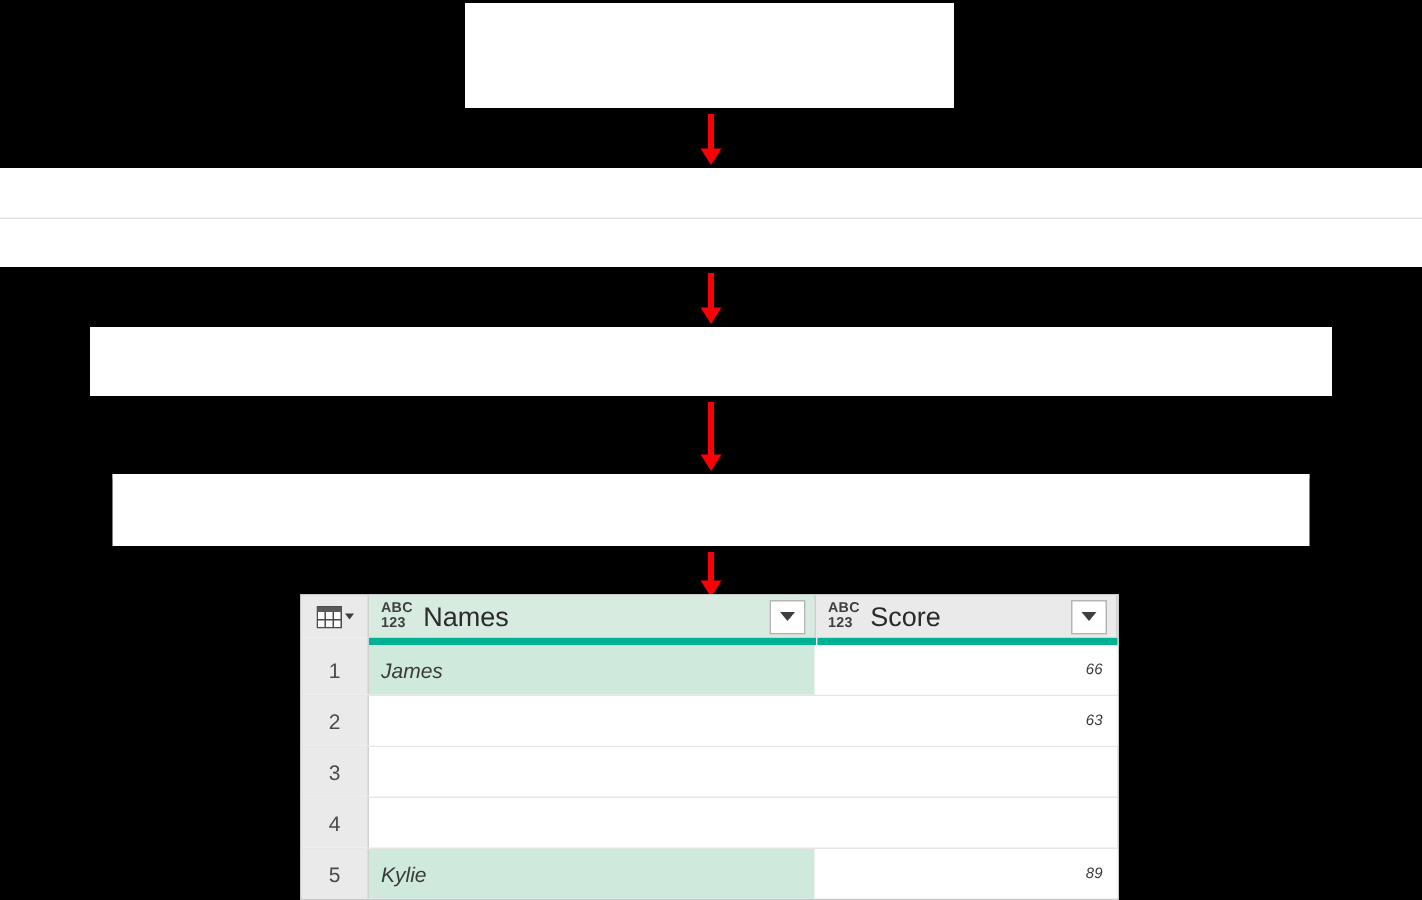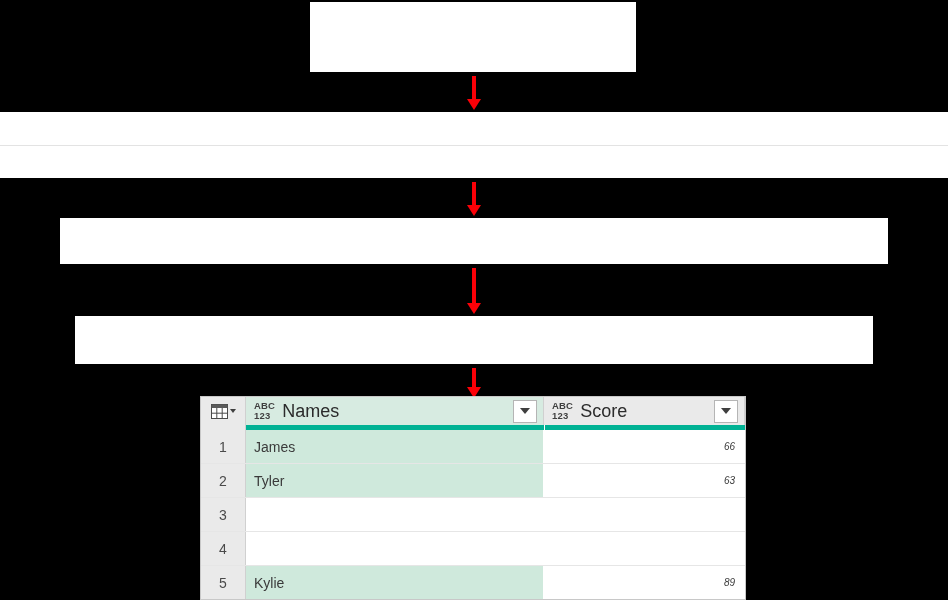--- a/index.html
+++ b/index.html
@@ -138,20 +138,21 @@
     font-size: 14px; color: #4a4a4a;
   }
   .pq-cell-name {
     flex: 0 0 298px;
     background: #cfe9dc;
     display: flex; align-items: center;
     padding-left: 8px;
     font-size: 14px; color: #3a3a3a;
     border-right: 1px solid #ffffff;
     box-sizing: border-box;
+    font-style: italic;
   }
   .pq-cell-score {
     flex: 1 1 auto;
     background: #ffffff;
     display: flex; align-items: center; justify-content: flex-end;
     padding-right: 10px;
     font-size: 10px; color: #3a3a3a;
     font-style: italic;
     box-sizing: border-box;
   }
@@ -245,21 +246,20 @@
   </div>
 
   <div id="pq-body">
       <div class="pq-row">
         <div class="pq-rownum">1</div>
         <div class="pq-cell-name">James</div>
         <div class="pq-cell-score">66</div>
       </div>
       <div class="pq-row">
         <div class="pq-rownum">2</div>
-        <div class="pq-cell-name">Tyler</div>
         <div class="pq-cell-score">63</div>
       </div>
       <div class="pq-row">
         <div class="pq-rownum">3</div>
       </div>
       <div class="pq-row">
         <div class="pq-rownum">4</div>
       </div>
       <div class="pq-row">
         <div class="pq-rownum">5</div>

